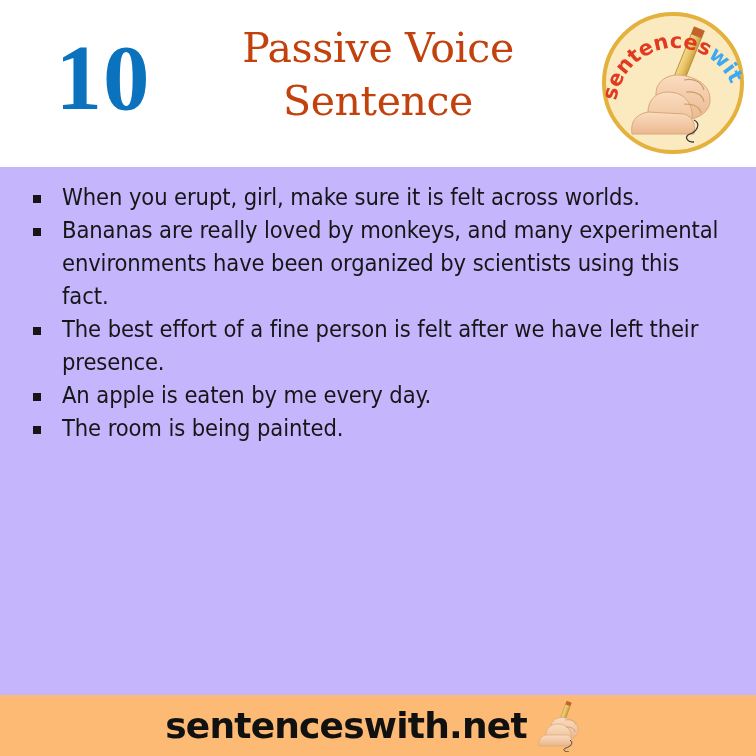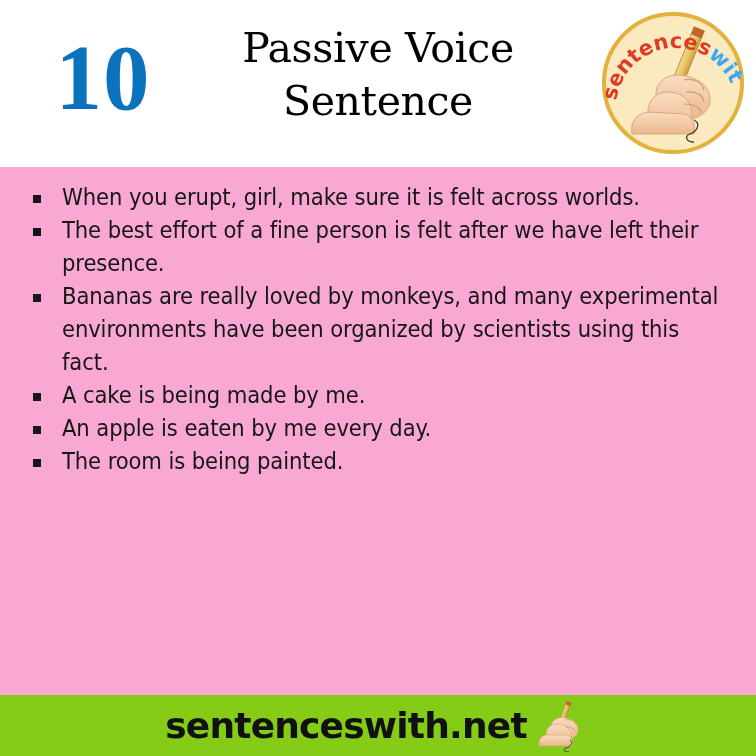--- a/index.html
+++ b/index.html
@@ -48,21 +48,21 @@
 
   .header-title {
     position: absolute;
     left: 178px;
     top: 22px;
     width: 400px;
     text-align: center;
     font-family: "DejaVu Serif", "Liberation Serif", serif;
     font-size: 41px;
     line-height: 53px;
-    color: #000000;
+    color: #c2410c;
     letter-spacing: -0.4px;
   }
   .header-title .tline { display: block; }
 
   
   .logo-badge {
     position: absolute;
     left: 598px;
     top: 8px;
     width: 150px;
@@ -70,21 +70,21 @@
   }
   .logo-badge svg { display: block; }
 
   
   .panel {
     position: absolute;
     left: 0;
     top: 167px;
     width: 756px;
     height: 528px;
-    background: #f9a8d4;
+    background: #c4b5fd;
   }
 
   .bullet-list {
     position: absolute;
     left: 0;
     top: 14px;
     width: 756px;
     margin: 0;
     padding: 0;
     list-style: none;
@@ -111,21 +111,21 @@
     background: #161616;
   }
 
   
   .footer {
     position: absolute;
     left: 0;
     top: 695px;
     width: 756px;
     height: 61px;
-    background: #84cc16;
+    background: #fdba74;
   }
   .footer-inner {
     position: absolute;
     left: 0;
     top: 0;
     width: 756px;
     height: 61px;
     display: flex;
     align-items: center;
     justify-content: center;
@@ -210,29 +210,25 @@
   </div>
 
   <div class="panel">
     <ul class="bullet-list">
       <li class="bullet-item">
         <span class="bullet-marker"></span>
         <span>When you erupt, girl, make sure it is felt across worlds.</span>
       </li>
       <li class="bullet-item">
         <span class="bullet-marker"></span>
+        <span>Bananas are really loved by monkeys, and many experimental environments have been organized by scientists using this fact.</span>
+      </li>
+      <li class="bullet-item">
+        <span class="bullet-marker"></span>
         <span>The best effort of a fine person is felt after we have left their presence.</span>
-      </li>
-      <li class="bullet-item">
-        <span class="bullet-marker"></span>
-        <span>Bananas are really loved by monkeys, and many experimental environments have been organized by scientists using this fact.</span>
-      </li>
-      <li class="bullet-item">
-        <span class="bullet-marker"></span>
-        <span>A cake is being made by me.</span>
       </li>
       <li class="bullet-item">
         <span class="bullet-marker"></span>
         <span>An apple is eaten by me every day.</span>
       </li>
       <li class="bullet-item">
         <span class="bullet-marker"></span>
         <span>The room is being painted.</span>
       </li>
     </ul>

